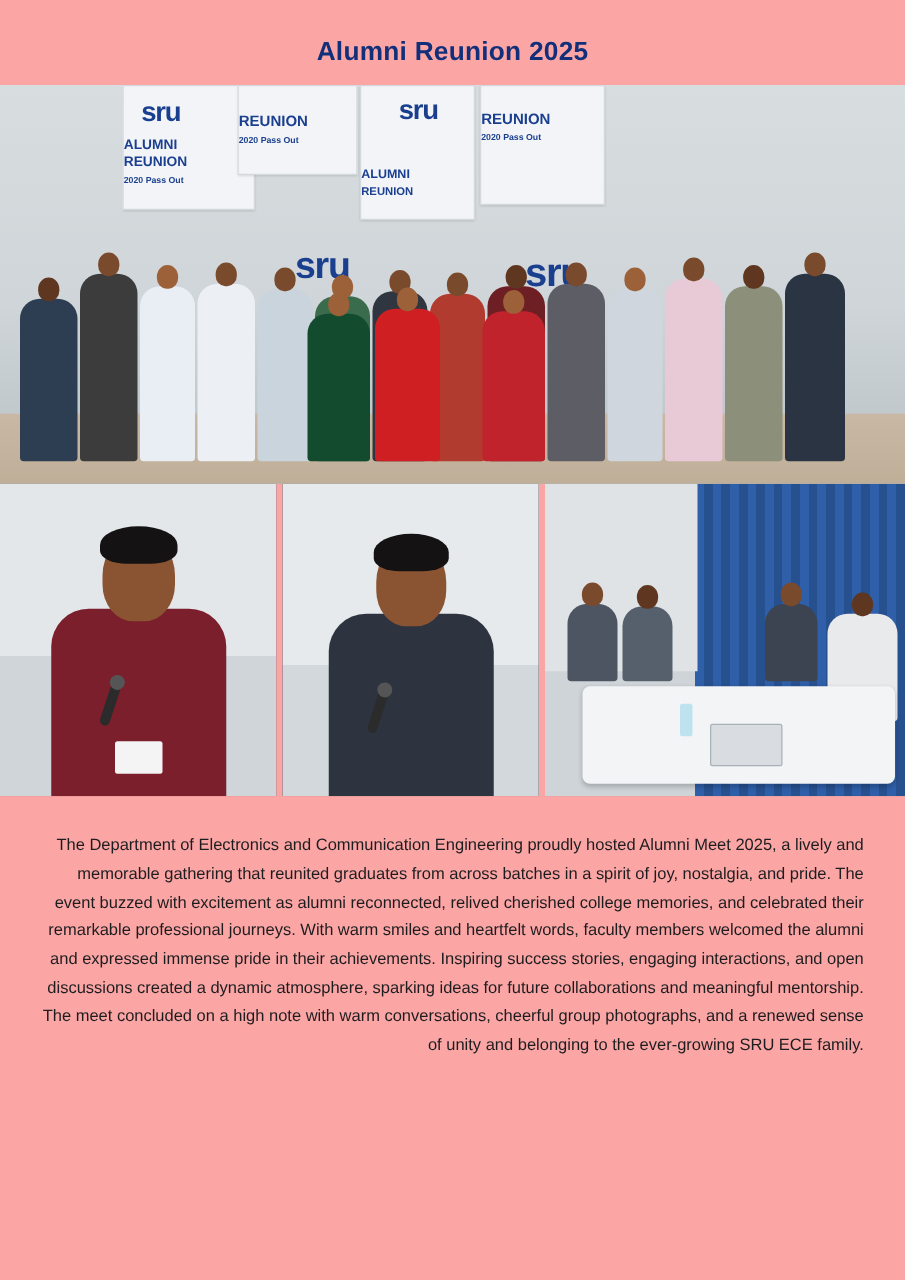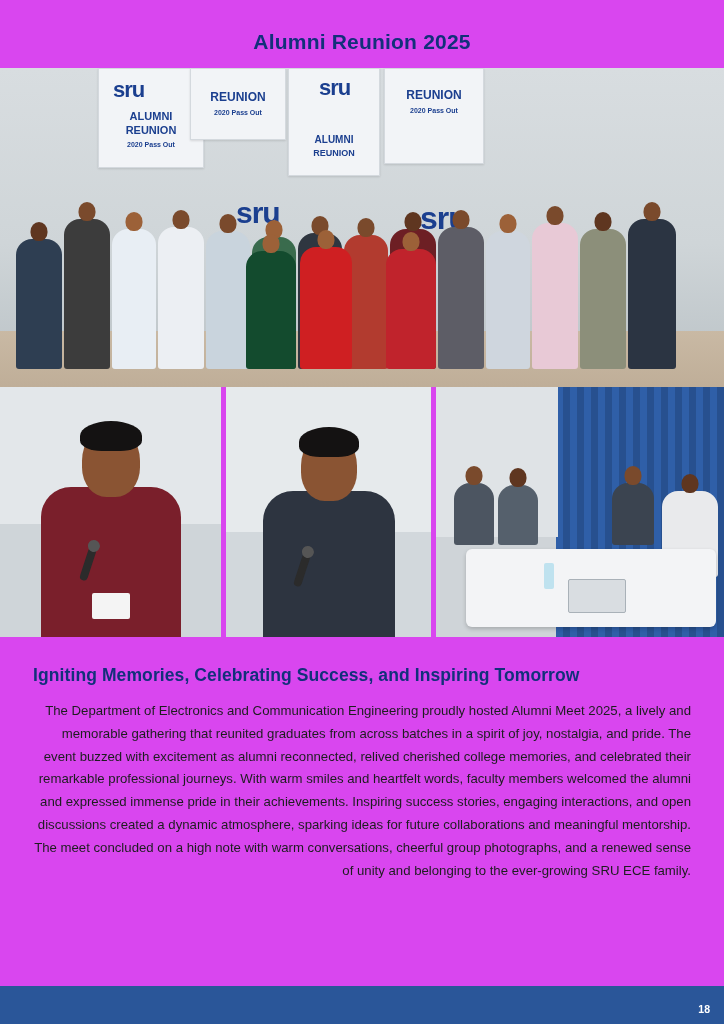--- a/index.html
+++ b/index.html
@@ -6,21 +6,21 @@
   html, body {
     width: 724px;
     height: 1024px;
     background: #ffffff;
     font-family: "Liberation Sans", sans-serif;
   }
   .page {
     position: relative;
     width: 724px;
     height: 1024px;
-    background: #d946ef;
+    background: #fca5a5;
     overflow: hidden;
   }
   .page-title {
     text-align: center;
     font-size: 21px;
     font-weight: bold;
     color: #12307a;
     letter-spacing: 0.2px;
     padding-top: 30px;
     padding-bottom: 14px;
@@ -54,21 +54,21 @@
   }
   .banner {
     position: absolute;
     background: #f2f4f7;
     border: 1px solid #d4d9de;
     box-shadow: 0 1px 2px rgba(0,0,0,.12);
   }
   .banner-txt {
     position: absolute;
     width: 100%;
-    text-align: center;
+    text-align: left;
     color: #1b3f8f;
     font-weight: bold;
     line-height: 1.05;
   }
   .sru-mark {
     position: absolute;
     color: #1b3f8f;
     font-weight: bold;
     letter-spacing: -1px;
   }
@@ -311,21 +311,17 @@
 
         <div class="table-top" style="left:30px; bottom:10px; width:250px; height:78px;"></div>
         <div class="laptop" style="left:132px; bottom:24px; width:58px; height:34px;"></div>
         <div style="position:absolute; left:108px; bottom:48px; width:10px; height:26px; background:#bfe2ef; border-radius:2px;"></div>
       </div>
 
     </div>
   </div>
 
   <div class="article">
-    <div class="headline">Igniting Memories, Celebrating Success, and Inspiring Tomorrow</div>
     <p class="body-text">The Department of Electronics and Communication Engineering proudly hosted Alumni Meet 2025, a lively and memorable gathering that reunited graduates from across batches in a spirit of joy, nostalgia, and pride. The event buzzed with excitement as alumni reconnected, relived cherished college memories, and celebrated their remarkable professional journeys. With warm smiles and heartfelt words, faculty members welcomed the alumni and expressed immense pride in their achievements. Inspiring success stories, engaging interactions, and open discussions created a dynamic atmosphere, sparking ideas for future collaborations and meaningful mentorship. The meet concluded on a high note with warm conversations, cheerful group photographs, and a renewed sense of unity and belonging to the ever-growing SRU ECE family.</p>
   </div>
 
-  <div class="footer-bar">
-    <span class="page-number">18</span>
-  </div>
 
 </div>
 
 </body></html>

